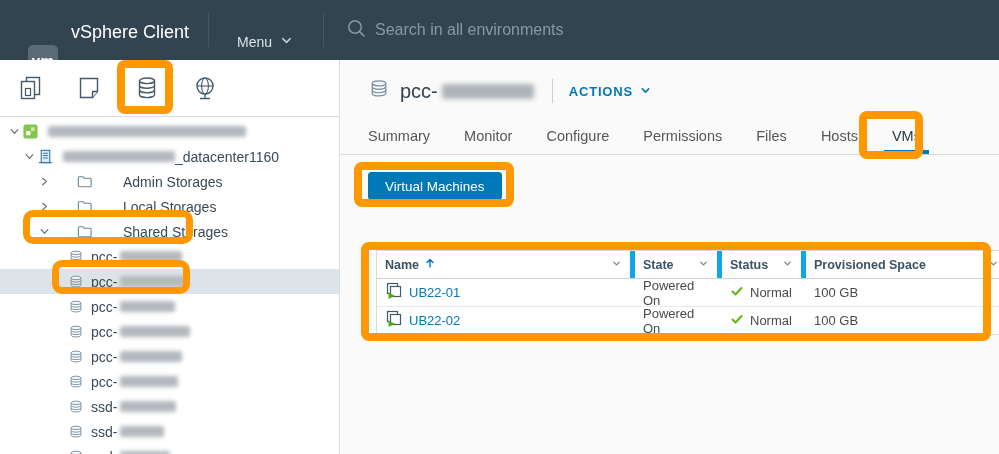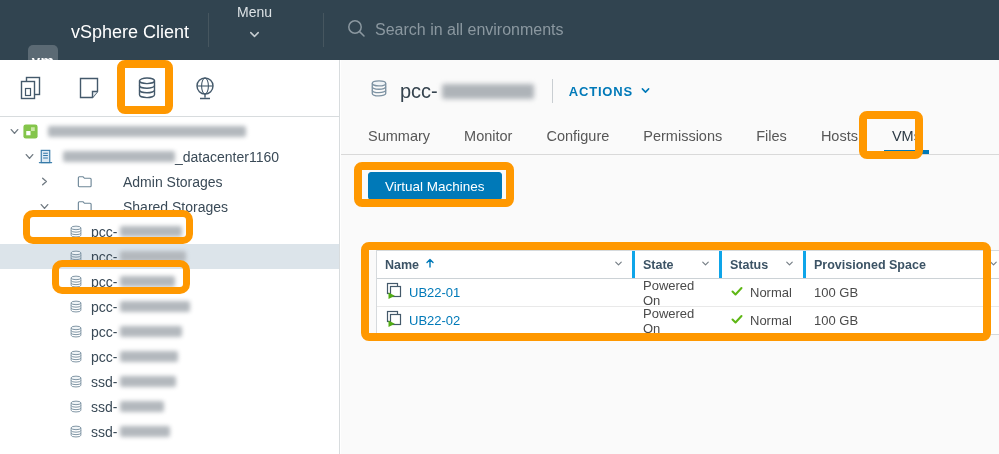--- a/index.html
+++ b/index.html
@@ -10,22 +10,22 @@
   }
   
   .topbar{position:absolute;left:0;top:0;width:100%;height:60px;background:#314450;}
   .vm-logo{position:absolute;left:28px;top:15px;width:30px;height:30px;background:#5b6a74;
     border-radius:5px;color:#fff;font-weight:bold;font-size:15px;display:flex;
     align-items:center;justify-content:center;letter-spacing:.5px;margin-top:30px;}
   .app-title{position:absolute;left:71px;top:0;height:64px;display:flex;align-items:center;
     color:#ffffff;font-size:18px;}
   .tb-divider{position:absolute;top:13px;width:1px;height:34px;background:#46565f;}
   .tb-div1{left:208px;} .tb-div2{left:323px;}
-  .menu{position:absolute;left:237px;top:4px;height:60px;display:flex;align-items:center;gap:8px;
-    color:#dce2e5;font-size:14px;cursor:pointer;flex-direction:column;}
+  .menu{position:absolute;left:237px;top:12px;height:60px;display:flex;align-items:center;gap:8px;
+    color:#dce2e5;font-size:14px;cursor:pointer;}
   .search{position:absolute;left:346px;top:0;height:60px;display:flex;align-items:center;gap:9px;
     color:#8b98a0;font-size:16px;cursor:text;}
   
   .sidebar{position:absolute;left:0;top:60px;width:340px;height:394px;background:#fff;
     border-right:1px solid #d8dcde;overflow:hidden;box-sizing:border-box;}
   .nav-icons{height:56px;border-bottom:1px solid #d8dcde;display:flex;align-items:center;
     padding-left:14px;gap:24px;}
   .nav-icon{width:34px;height:34px;display:flex;align-items:center;justify-content:center;cursor:pointer;}
   .tree{padding-top:2px;}
   .tree-row{height:25px;display:flex;align-items:center;font-size:14px;color:#3a4a57;
@@ -55,21 +55,21 @@
   .btn{height:28px;display:flex;align-items:center;font-size:13.5px;border-radius:3px;
     padding:0 16px;cursor:pointer;box-sizing:border-box;}
   .btn.primary{background:#0079b8;color:#fff;border:1px solid #0079b8;}
   .btn.outline{border:1px solid #0079b8;color:#0079b8;background:#ffffff;}
   
   .vtable{position:absolute;top:190px;left:35px;width:630px;background:#fff;
     border:1px solid #d6dadd;border-right:none;box-sizing:content-box;}
   .thead{display:flex;height:27px;border-bottom:1px solid #ccd2d6;font-size:12.5px;
     font-weight:bold;color:#3c5365;}
   .th{display:flex;align-items:center;padding:0 8px;height:100%;box-sizing:border-box;
-    border-right:3px solid #0ea5e9;flex:none;gap:5px;}
+    border-right:5px solid #0ea5e9;flex:none;gap:5px;}
   .th:last-child{border-right:none;}
   .sp{flex:1;}
   .trow{display:flex;height:27px;font-size:13px;color:#4a4a4a;border-bottom:1px solid #e9e9e9;background:#fff;}
   .trow:last-child{border-bottom:none;}
   .td{padding:0 8px;display:flex;align-items:center;box-sizing:border-box;height:100%;flex:none;gap:6px;}
   .vm-link{color:#0079b8;cursor:pointer;}
   
   .ann{position:absolute;border:8px solid #ff9800;border-radius:8px;pointer-events:none;
     box-sizing:border-box;z-index:50;}
   #ann-nav-storage{left:117px;top:60px;width:56px;height:54px;}
@@ -179,20 +179,33 @@
         <span class="t-icon">
           <svg width="17" height="17" viewBox="0 0 18 18" fill="none">
             <path d="M2.5 5c0-.6.4-1 1-1h4l1.5 1.6h6c.6 0 1 .4 1 1v6.9c0 .6-.4 1-1 1h-11.5c-.6 0-1-.4-1-1z" stroke="#6d8697" stroke-width="1.2" fill="#ffffff"></path>
           </svg>
         </span>
         <span>Admin Storages</span>
       </div>
       <div class="tree-row lv2">
         <span class="chev">
           <svg width="13" height="13" viewBox="0 0 14 14" fill="none">
+            <path d="M5 3.5l4 3.5-4 3.5" stroke="#727c84" stroke-width="1.5" stroke-linecap="round" stroke-linejoin="round"></path>
+          </svg>
+        </span>
+        <span class="t-icon">
+          <svg width="17" height="17" viewBox="0 0 18 18" fill="none">
+            <path d="M2.5 5c0-.6.4-1 1-1h4l1.5 1.6h6c.6 0 1 .4 1 1v6.9c0 .6-.4 1-1 1h-11.5c-.6 0-1-.4-1-1z" stroke="#6d8697" stroke-width="1.2" fill="#ffffff"></path>
+          </svg>
+        </span>
+        <span>Local Storages</span>
+      </div>
+      <div class="tree-row lv2">
+        <span class="chev">
+          <svg width="13" height="13" viewBox="0 0 14 14" fill="none">
             <path d="M3.5 5l3.5 4 3.5-4" stroke="#727c84" stroke-width="1.5" stroke-linecap="round" stroke-linejoin="round"></path>
           </svg>
         </span>
         <span class="t-icon">
           <svg width="17" height="17" viewBox="0 0 18 18" fill="none">
             <path d="M2.5 5c0-.6.4-1 1-1h4l1.5 1.6h6c.6 0 1 .4 1 1v6.9c0 .6-.4 1-1 1h-11.5c-.6 0-1-.4-1-1z" stroke="#6d8697" stroke-width="1.2" fill="#ffffff"></path>
           </svg>
         </span>
         <span>Shared Storages</span>
       </div>

